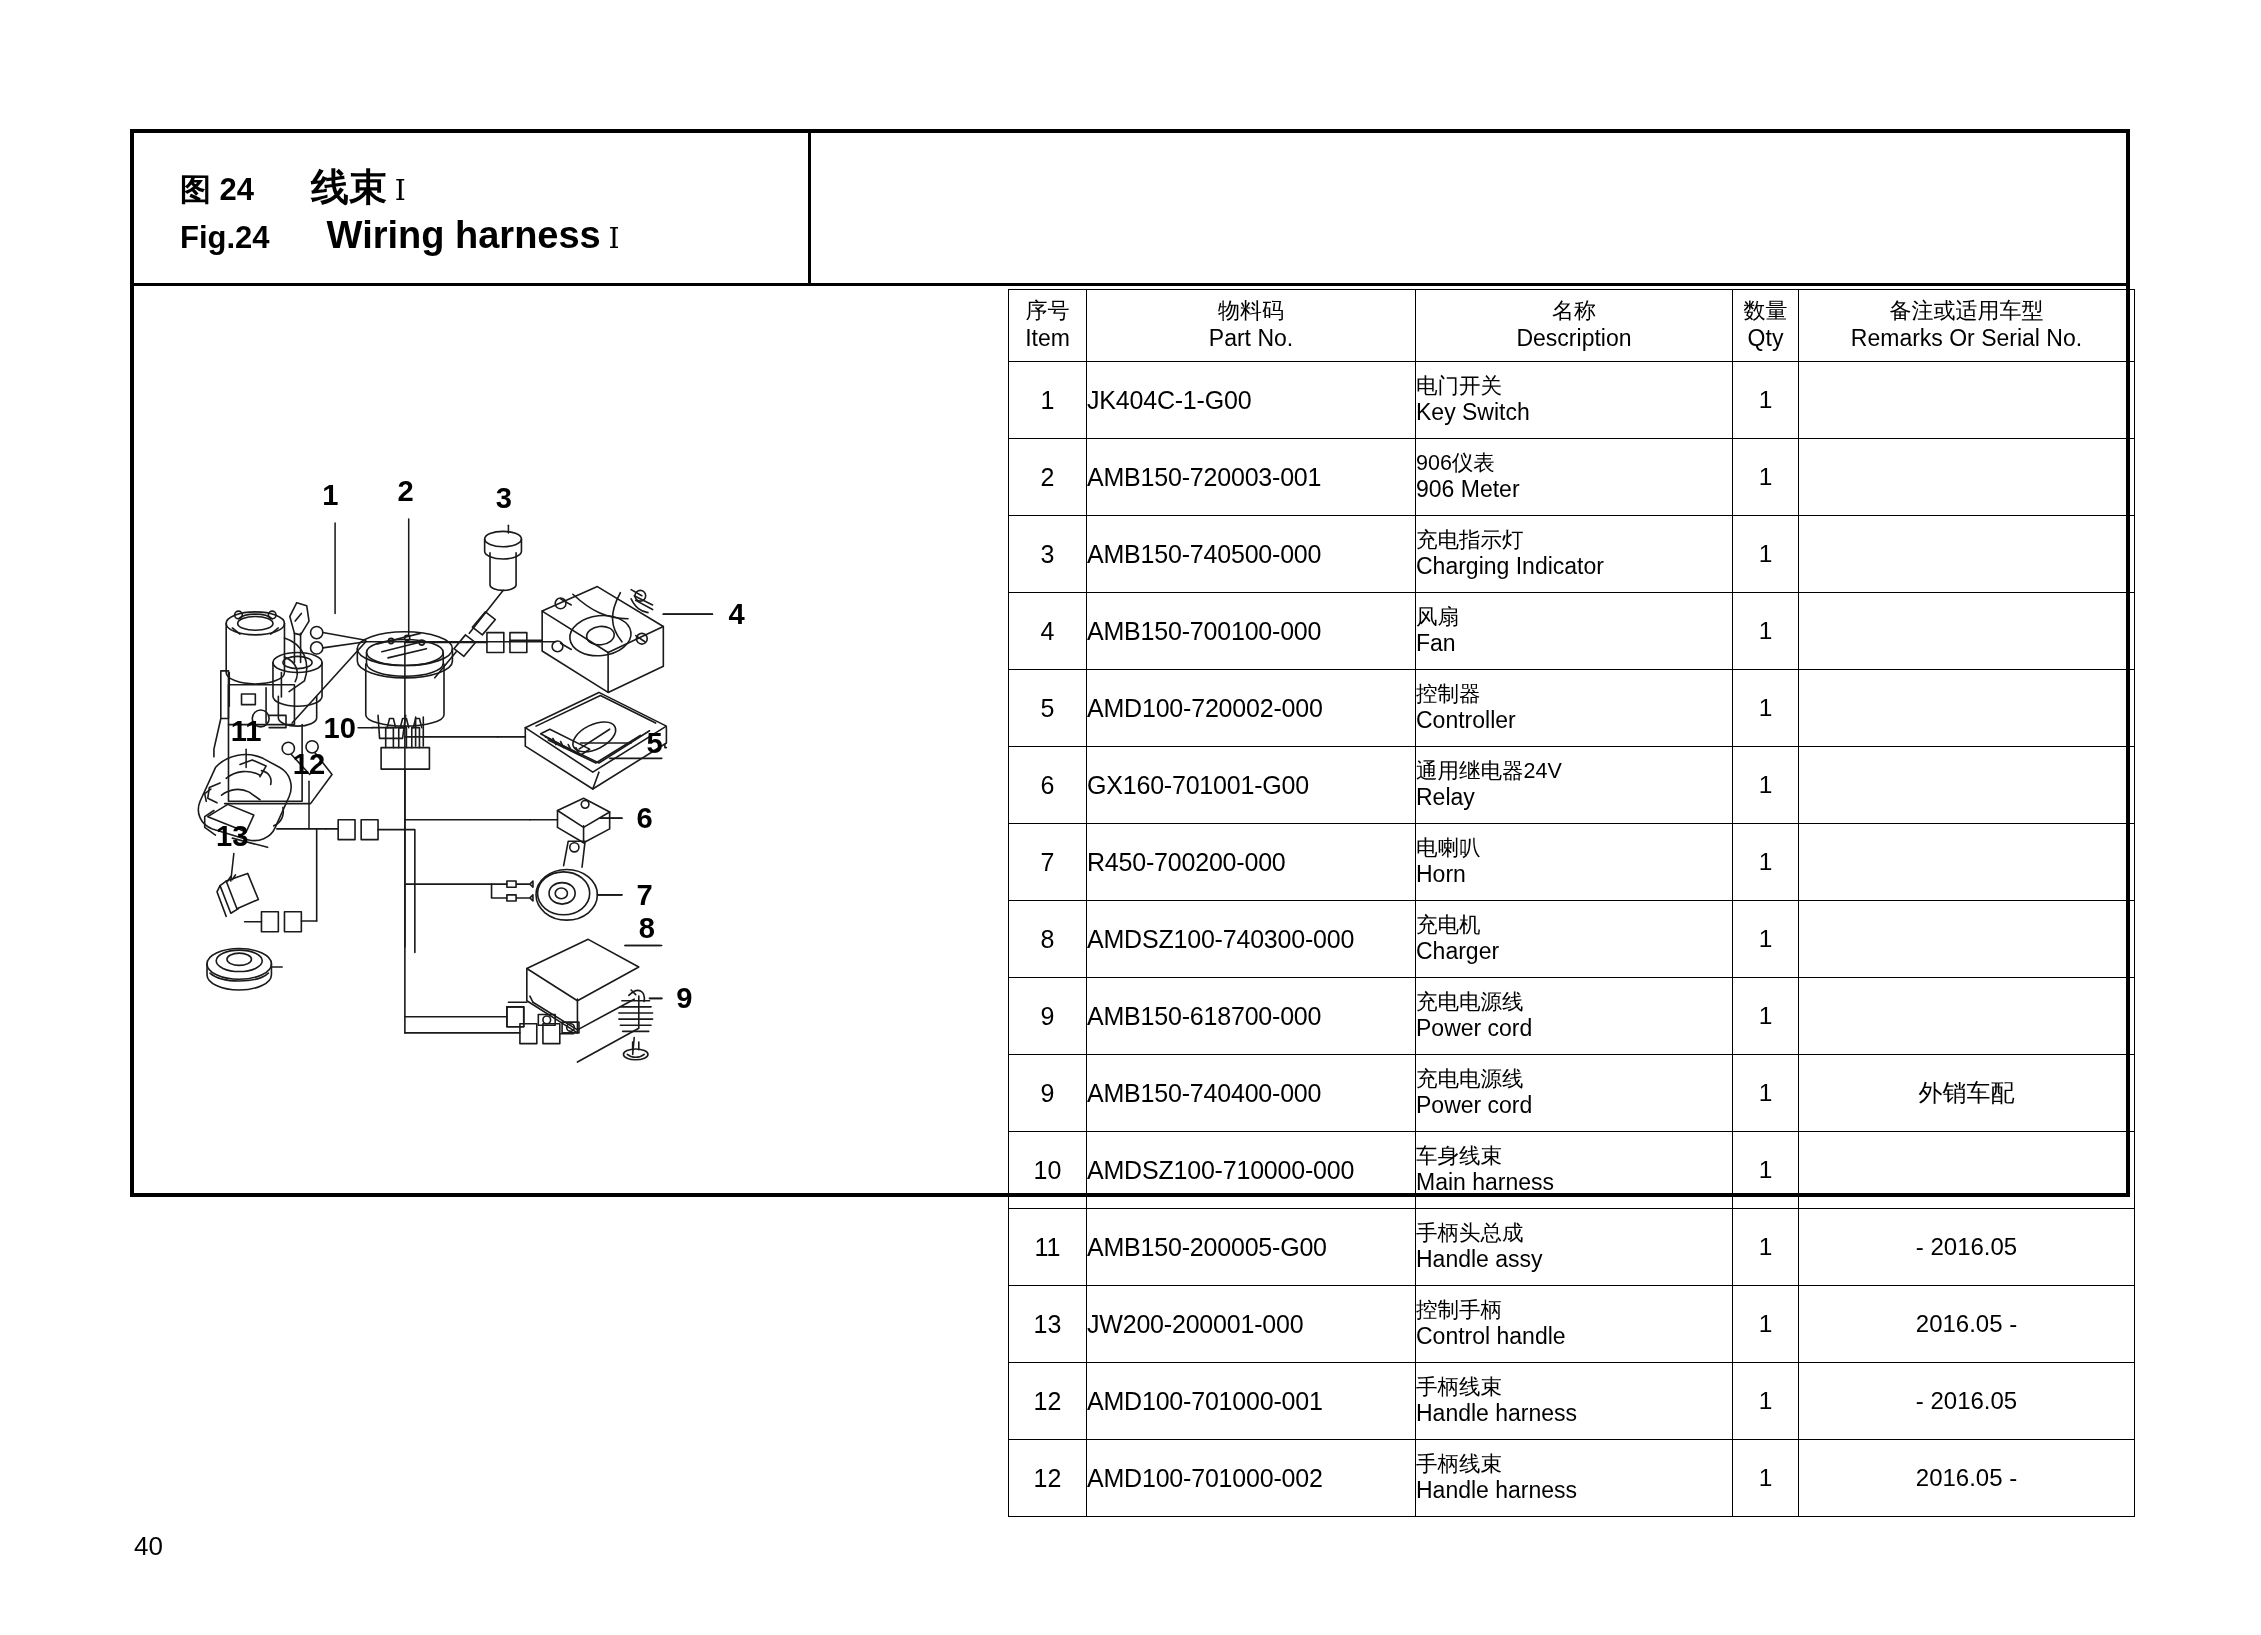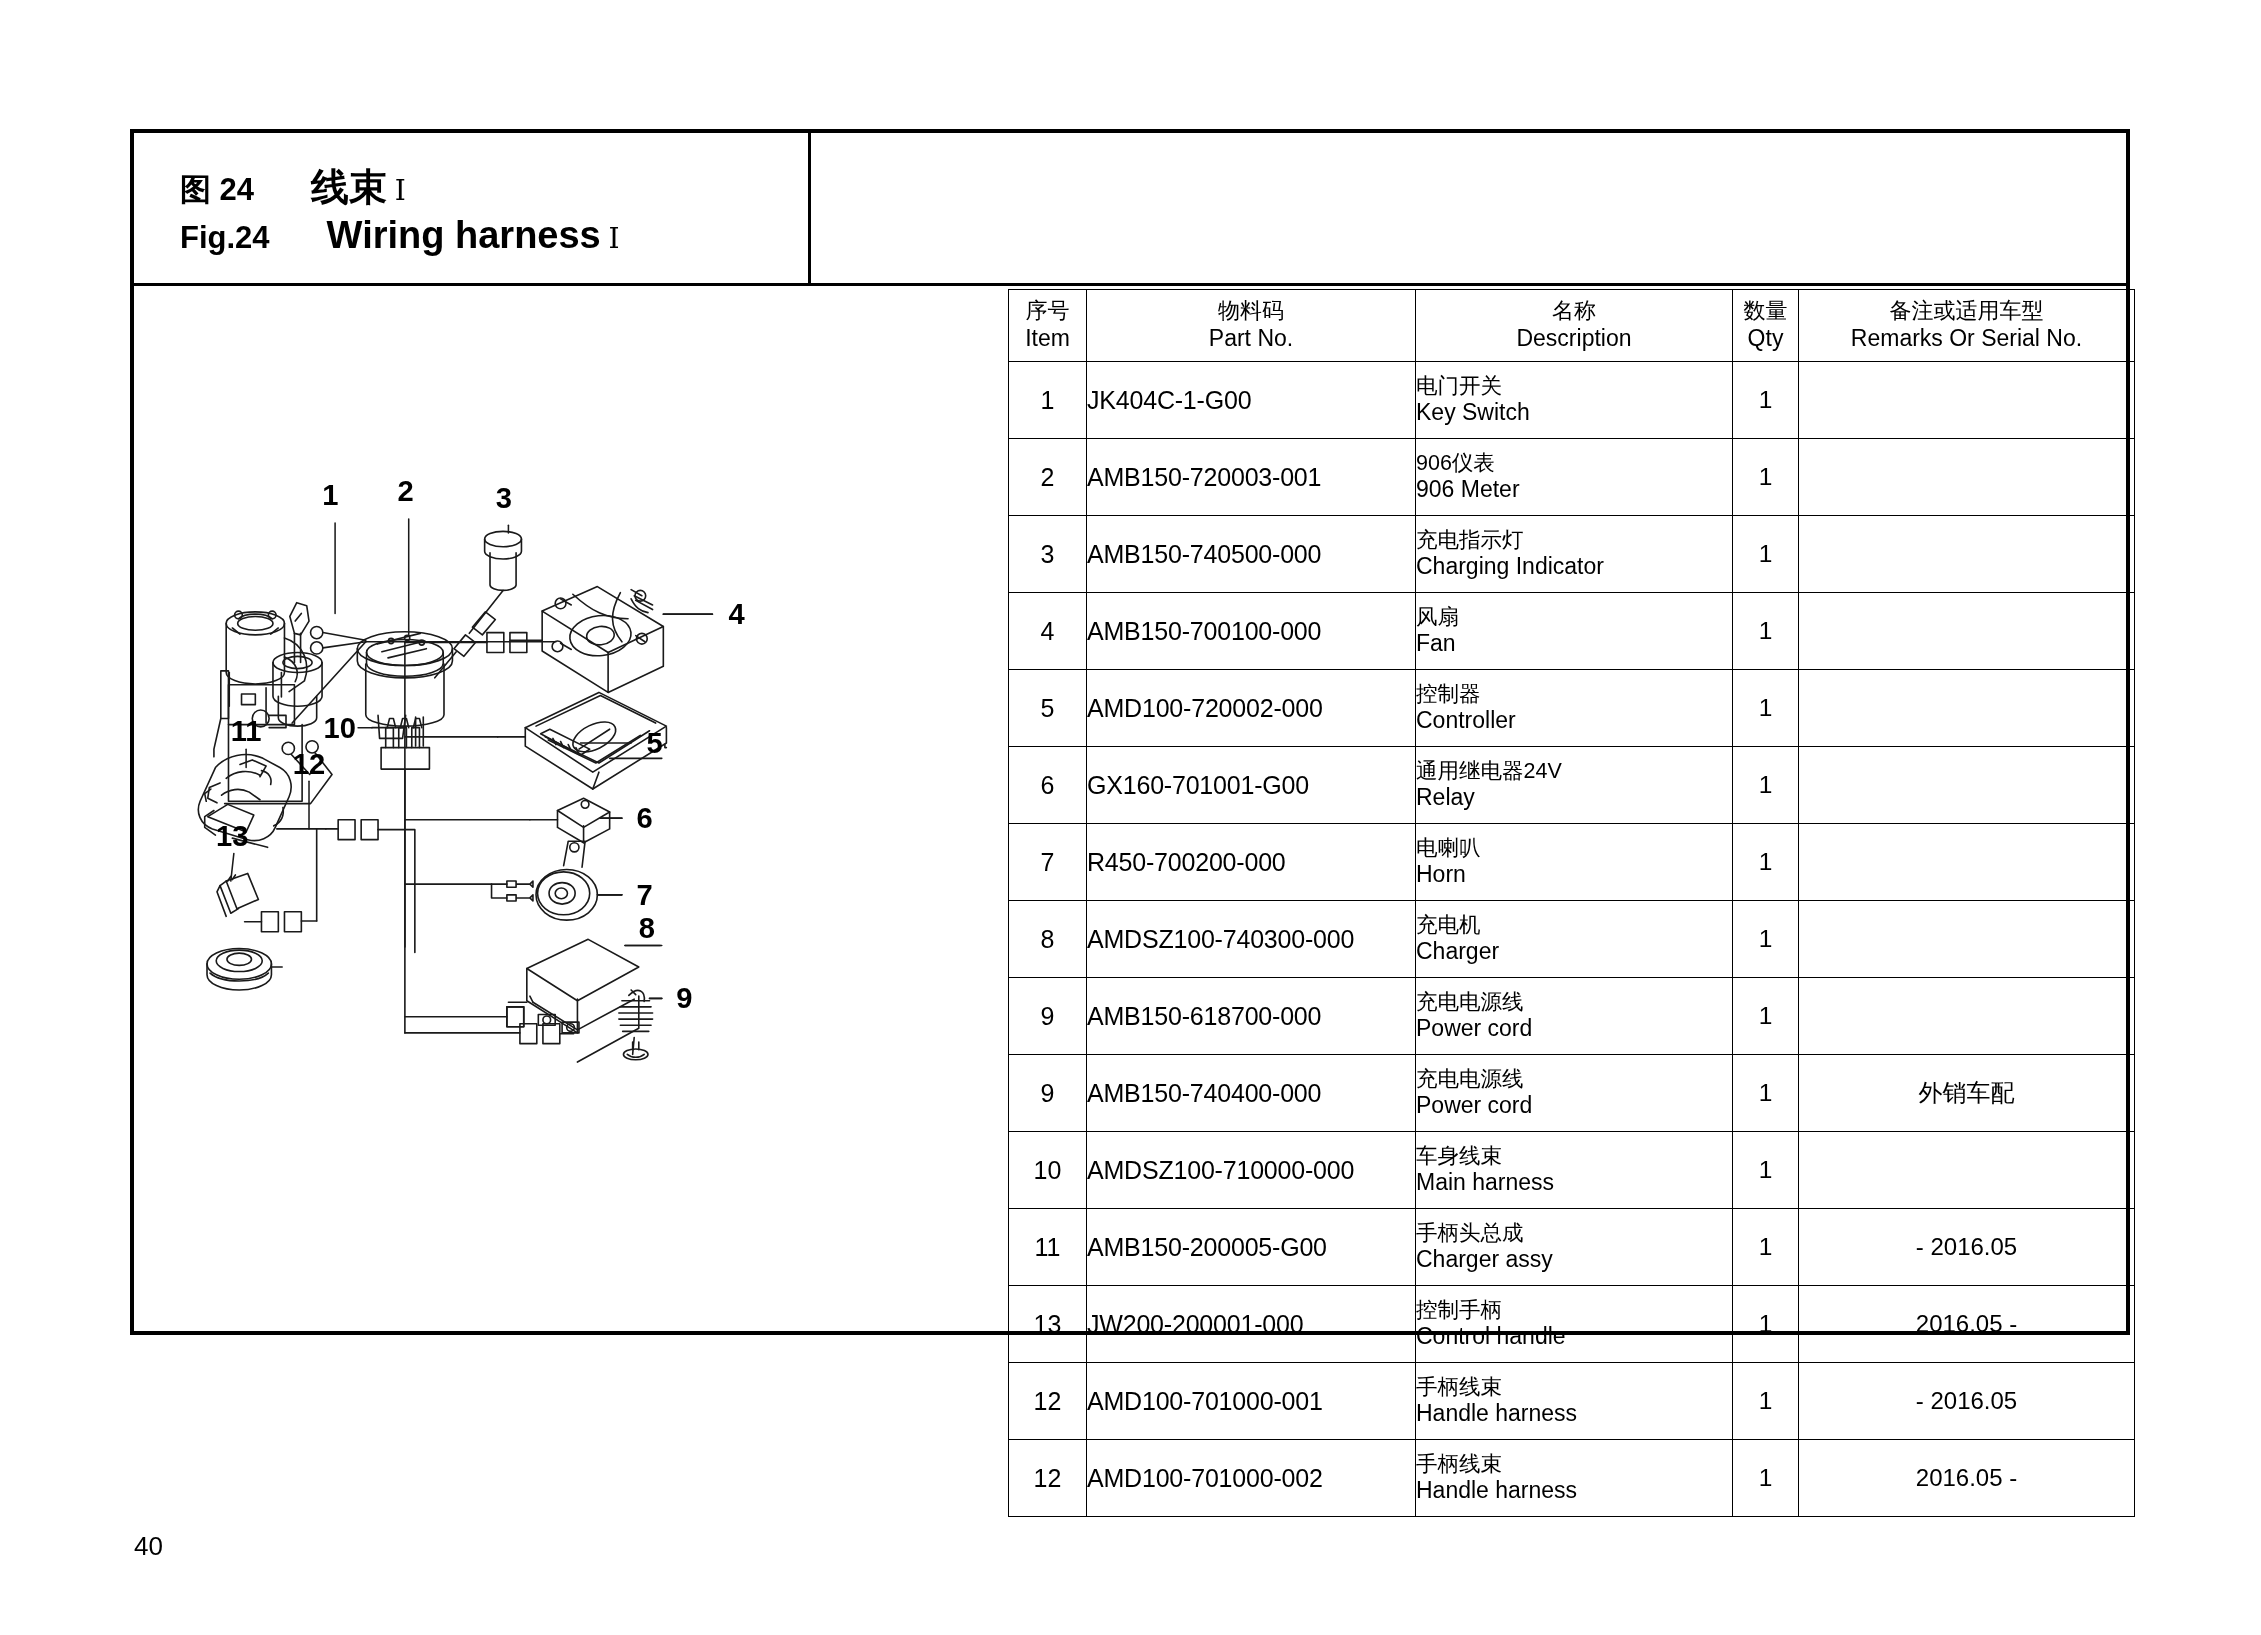--- a/index.html
+++ b/index.html
@@ -1,21 +1,21 @@
 <!DOCTYPE html>
 <html style="font-size:12.3px"><head>
 <meta charset="utf-8">
 <style>
   html,body{margin:0;padding:0;background:#fff;}
   body{width:2261px;height:1635px;font-family:"Liberation Sans","DejaVu Sans",sans-serif;color:#000;position:relative;overflow:hidden;}
 
   .page{position:absolute;inset:0;}
 
   
-  .frame{position:absolute;left:130px;top:129px;width:2000px;height:1206px;border:4.6px solid #000;box-sizing:border-box;}
+  .frame{position:absolute;left:130px;top:129px;width:2000px;height:1068px;border:4.6px solid #000;box-sizing:border-box;}
 
   
   .header-band{position:absolute;left:0;top:0;width:100%;height:153px;border-bottom:3.1px solid #000;box-sizing:border-box;}
   .header-left{position:absolute;left:0;top:0;width:677px;height:100%;border-right:3.1px solid #000;box-sizing:border-box;}
   .header-right{position:absolute;left:680px;top:0;right:0;height:100%;display:flex;flex-direction:column;align-items:center;justify-content:center;}
 
   .title-row{position:absolute;display:flex;align-items:baseline;white-space:nowrap;}
   .t-cn{top:29px;left:46px;}
   .t-en{top:81px;left:46px;}
   .t-lab{font-weight:bold;font-size:31px;letter-spacing:0px;}
@@ -489,21 +489,21 @@
                   <span class="en">Main harness</span>
                 </td>
                 <td class="qty">1</td>
                 <td class="rem"></td>
               </tr>
               <tr class="row">
                 <td class="item">11</td>
                 <td class="part">AMB150-200005-G00</td>
                 <td class="desc">
                   <span class="cn">手柄头总成</span>
-                  <span class="en">Charger assy</span>
+                  <span class="en">Handle assy</span>
                 </td>
                 <td class="qty">1</td>
                 <td class="rem">‐ 2016.05</td>
               </tr>
               <tr class="row">
                 <td class="item">13</td>
                 <td class="part">JW200-200001-000</td>
                 <td class="desc">
                   <span class="cn">控制手柄</span>
                   <span class="en">Control handle</span>

